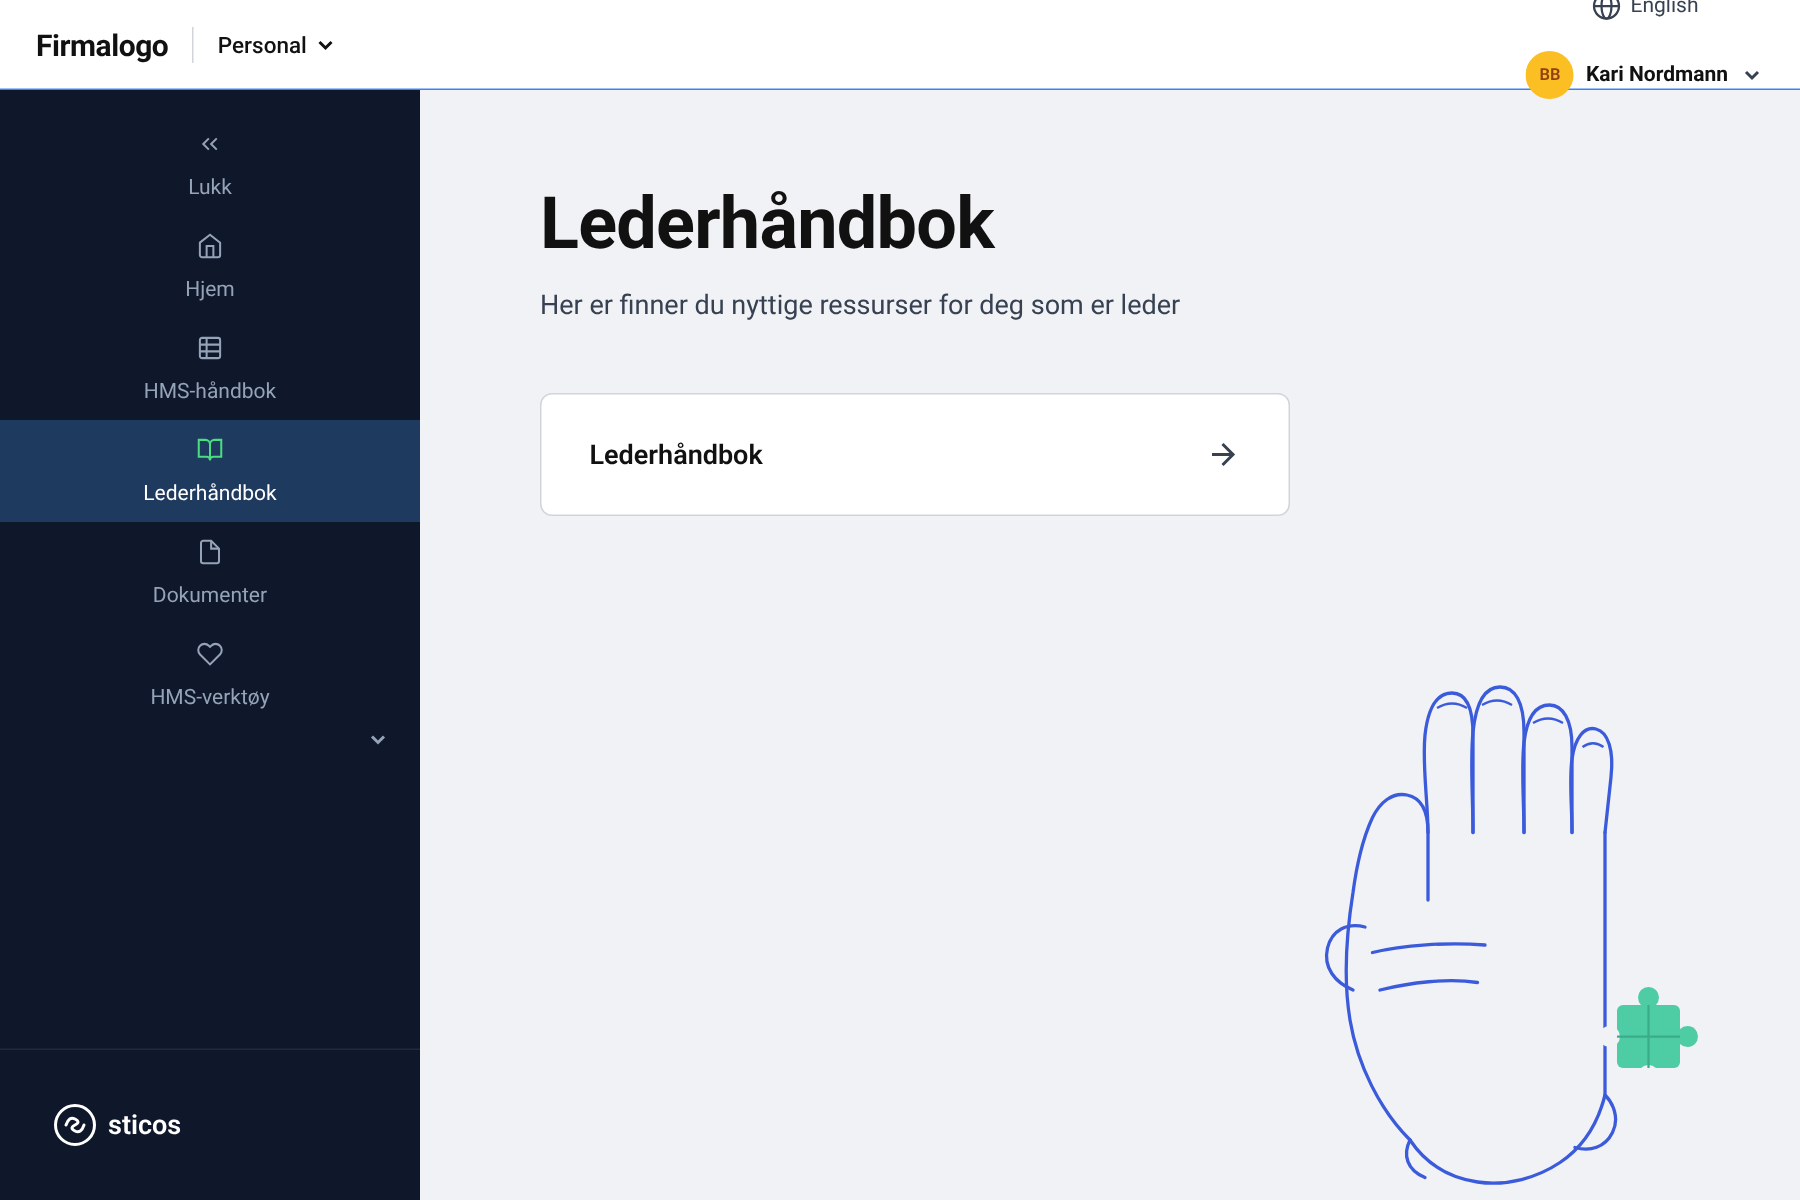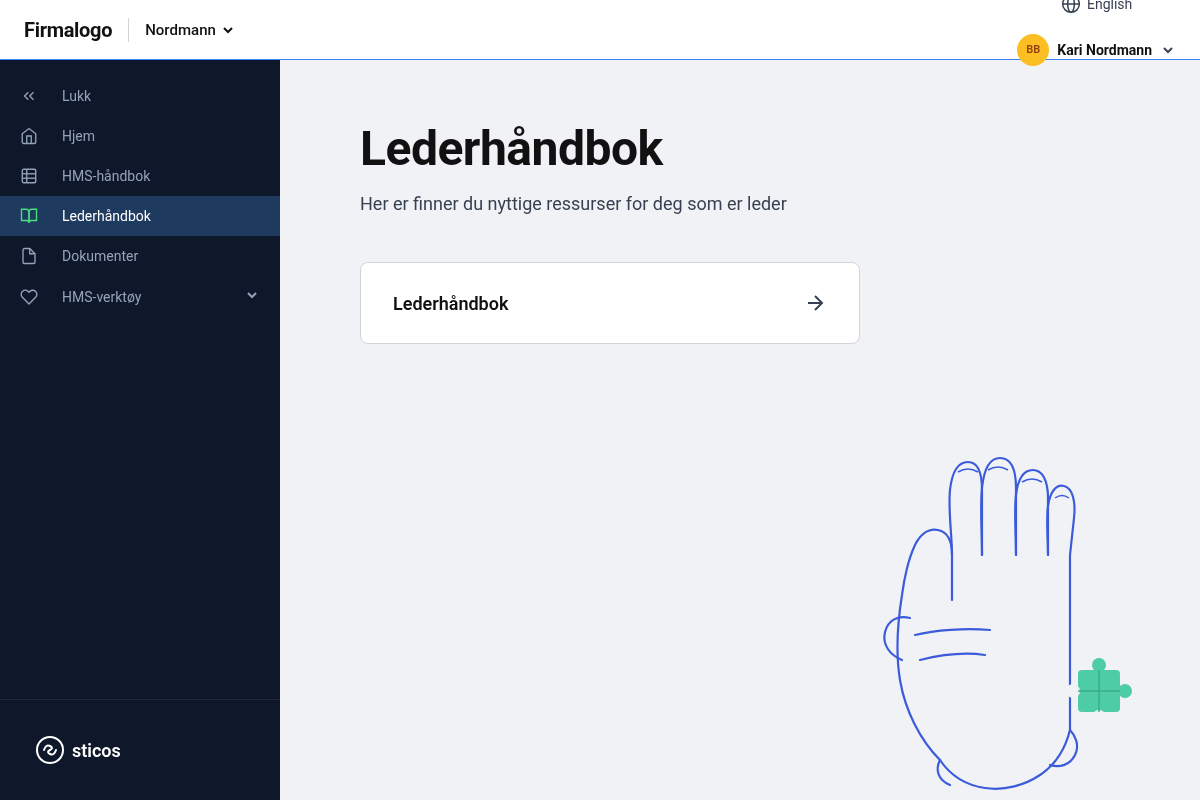--- a/index.html
+++ b/index.html
@@ -98,28 +98,29 @@
       flex-shrink: 0;
       overflow-y: auto;
     }
     .sidebar-nav {
       flex: 1;
       padding: 16px 0;
     }
     .nav-item {
       display: flex;
       align-items: center;
-      gap: 24px;
+      gap: 12px;
       padding: 11px 20px;
       cursor: pointer;
       color: #94a3b8;
       font-size: 14px;
       font-weight: 400;
       transition: background 0.15s;
       border-radius: 0;
+      flex-direction: column;
     }
     .nav-item.active {
       background: #1e3a5f;
       color: #fff;
     }
     .nav-item svg { width: 18px; height: 18px; flex-shrink: 0; }
     .nav-item-label { font-size: 14px; }
     .nav-item-chevron { margin-left: auto; }
     .nav-item-chevron svg { width: 16px; height: 16px; }
 
@@ -194,21 +195,21 @@
     }
   </style>
 </head>
 <body>
 
 <div class="header">
   <div class="header-left">
     <div class="logo">Firmalogo</div>
     <div class="header-divider"></div>
     <div class="workspace-selector">
-      <span>Nordmann</span>
+      <span>Personal</span>
       <svg viewBox="0 0 16 16" fill="none" stroke="currentColor" stroke-width="2">
         <polyline points="4,6 8,10 12,6"></polyline>
       </svg>
     </div>
   </div>
   <div class="header-right">
     <div class="language-selector">
       <svg class="globe-icon" viewBox="0 0 24 24" fill="none" stroke="#374151" stroke-width="1.8">
         <circle cx="12" cy="12" r="10"></circle>
         <ellipse cx="12" cy="12" rx="4" ry="10"></ellipse>

